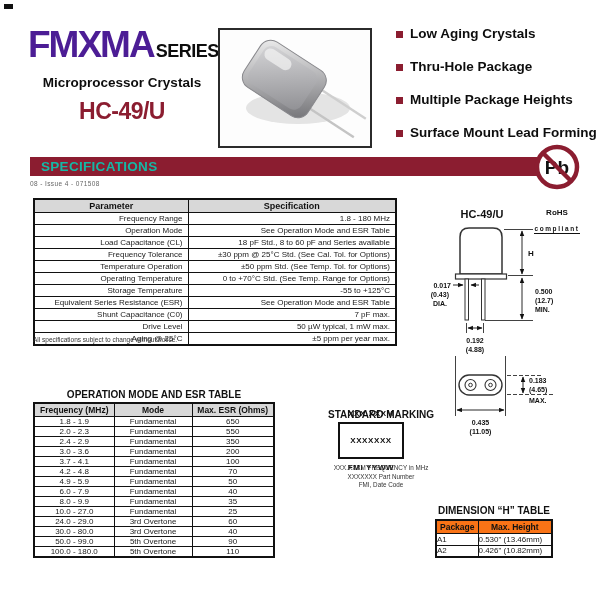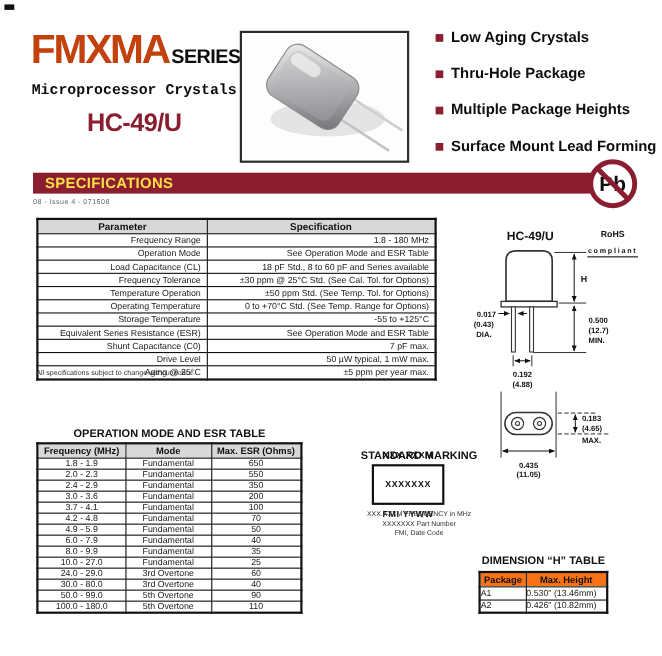--- a/index.html
+++ b/index.html
@@ -5,35 +5,35 @@
   * { margin:0; padding:0; box-sizing:border-box; }
   html,body { background:#ffffff; }
   body { font-family:"Liberation Sans", sans-serif; color:#111; }
   .page { position:relative; width:602px; height:596px; background:#fff; overflow:hidden; }
 
   .top-mark { position:absolute; left:4px; top:4px; width:9px; height:5px; background:#111; }
 
   
   .brand { position:absolute; left:28px; top:24px; width:188px; text-align:center; }
   .brand-line { white-space:nowrap; }
-  .brand-main { font-size:37px; font-weight:bold; letter-spacing:-2px; color:#c2410c; }
+  .brand-main { font-size:37px; font-weight:bold; letter-spacing:-2px; color:#4c1d95; }
   .brand-suffix { font-size:18px; font-weight:bold; letter-spacing:-0.5px; color:#0d0d0d; margin-left:2px; }
-  .brand-sub { margin-top:9px; font-size:13.5px; font-weight:bold; color:#0d0d0d;font-family:Liberation Mono, monospace; }
+  .brand-sub { margin-top:9px; font-size:13.5px; font-weight:bold; color:#0d0d0d; }
   .brand-pkg { margin-top:8px; font-size:23px; font-weight:bold; letter-spacing:-0.5px; }
 
   .photo-box { position:absolute; left:218px; top:28px; width:154px; height:120px; border:2px solid #2b2b2b; background:#fdfdfd; }
 
   .features { position:absolute; left:396px; top:27px; width:204px; display:flex; flex-direction:column; gap:18px; }
   .feature { display:flex; align-items:flex-start; }
   .feature .bullet { width:7px; height:7px; margin-top:4px; margin-right:7px; flex:0 0 auto; }
   .feature .label { font-size:13.5px; font-weight:bold; color:#0d0d0d; line-height:1.1; }
 
   
   .spec-bar { position:absolute; left:30px; top:157px; width:511px; height:19px; display:flex; align-items:center; }
-  .spec-bar span { color:#fde047; font-weight:bold; font-size:13.5px; letter-spacing:0.3px; padding-left:11px; }
+  .spec-bar span { color:#14b8a6; font-weight:bold; font-size:13.5px; letter-spacing:0.3px; padding-left:11px; }
   .issue-line { position:absolute; left:30px; top:180px; font-size:6.5px; color:#666; letter-spacing:0.4px; }
 
   .rohs { position:absolute; left:528px; top:143px; width:58px; text-align:center; z-index:5; }
   .rohs svg { display:block; margin:0 auto; }
   .rohs .r1 { font-size:8px; font-weight:bold; margin-top:17px; }
   .rohs .r2 { font-size:6.5px; font-weight:bold; letter-spacing:1.6px; border-bottom:1px solid #111; padding-bottom:1px; display:inline-block; }
 
   
   table { border-collapse:collapse; table-layout:fixed; background:#fff; }
   .spec-table { position:absolute; left:33px; top:198px; width:364px; border:2px solid #111; }

